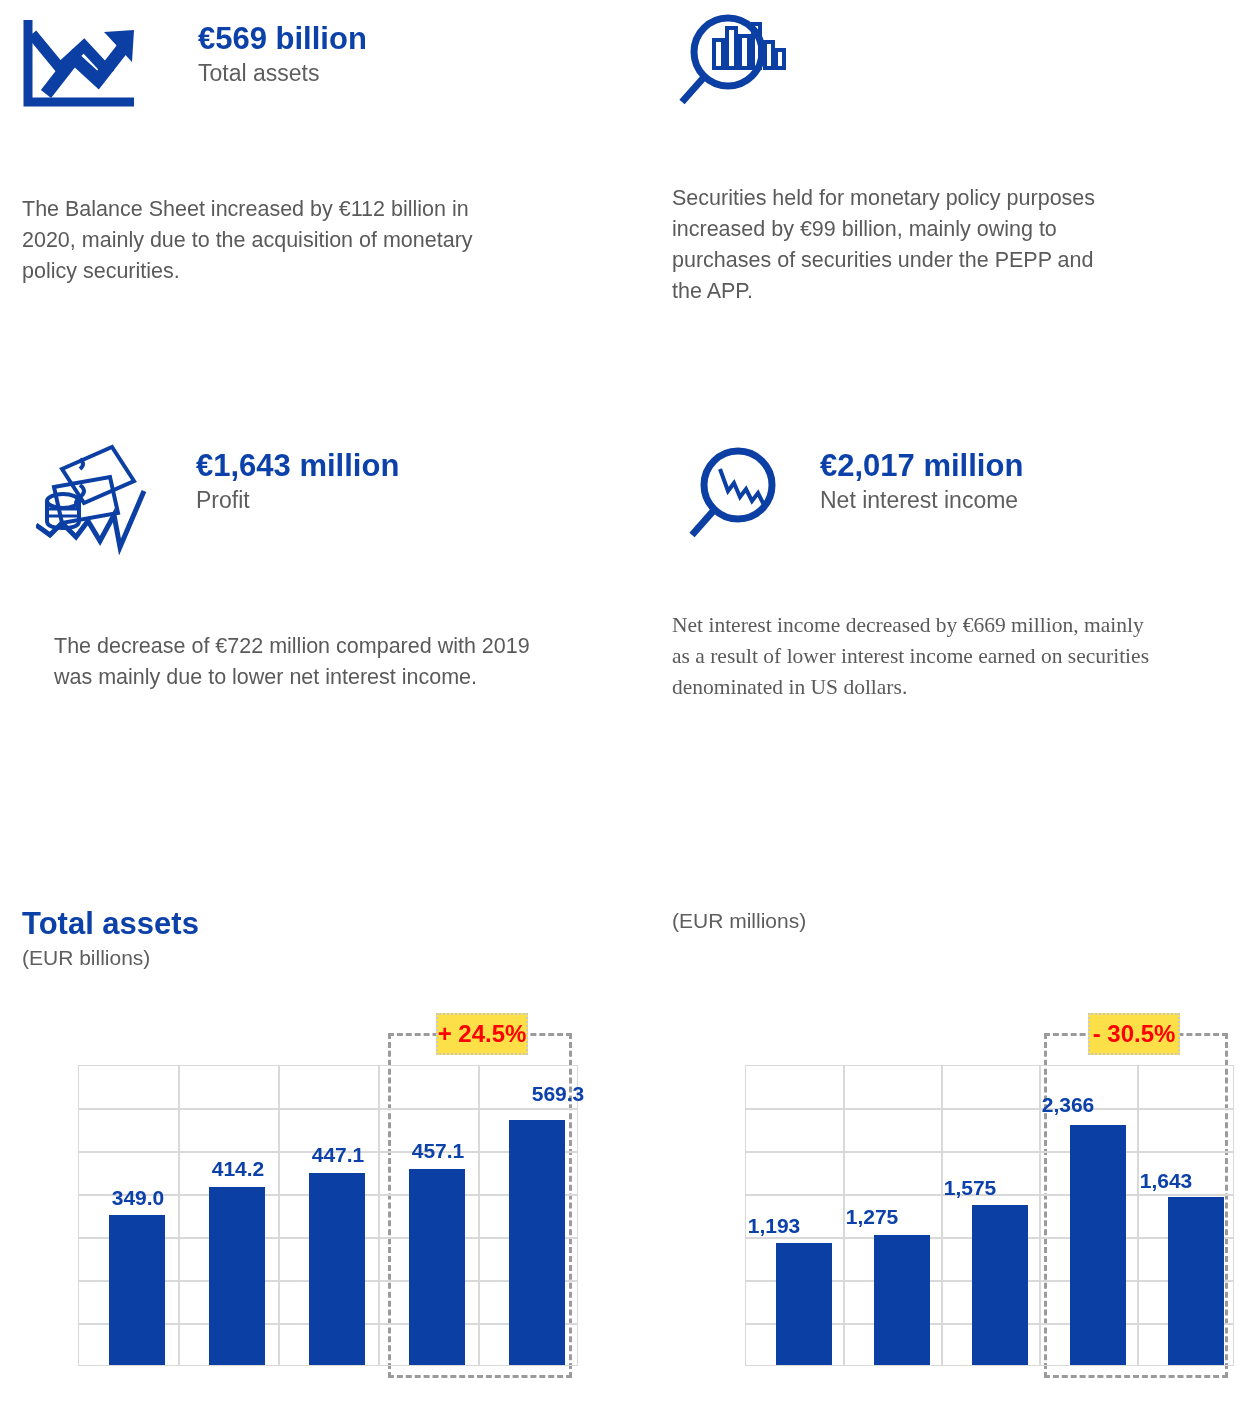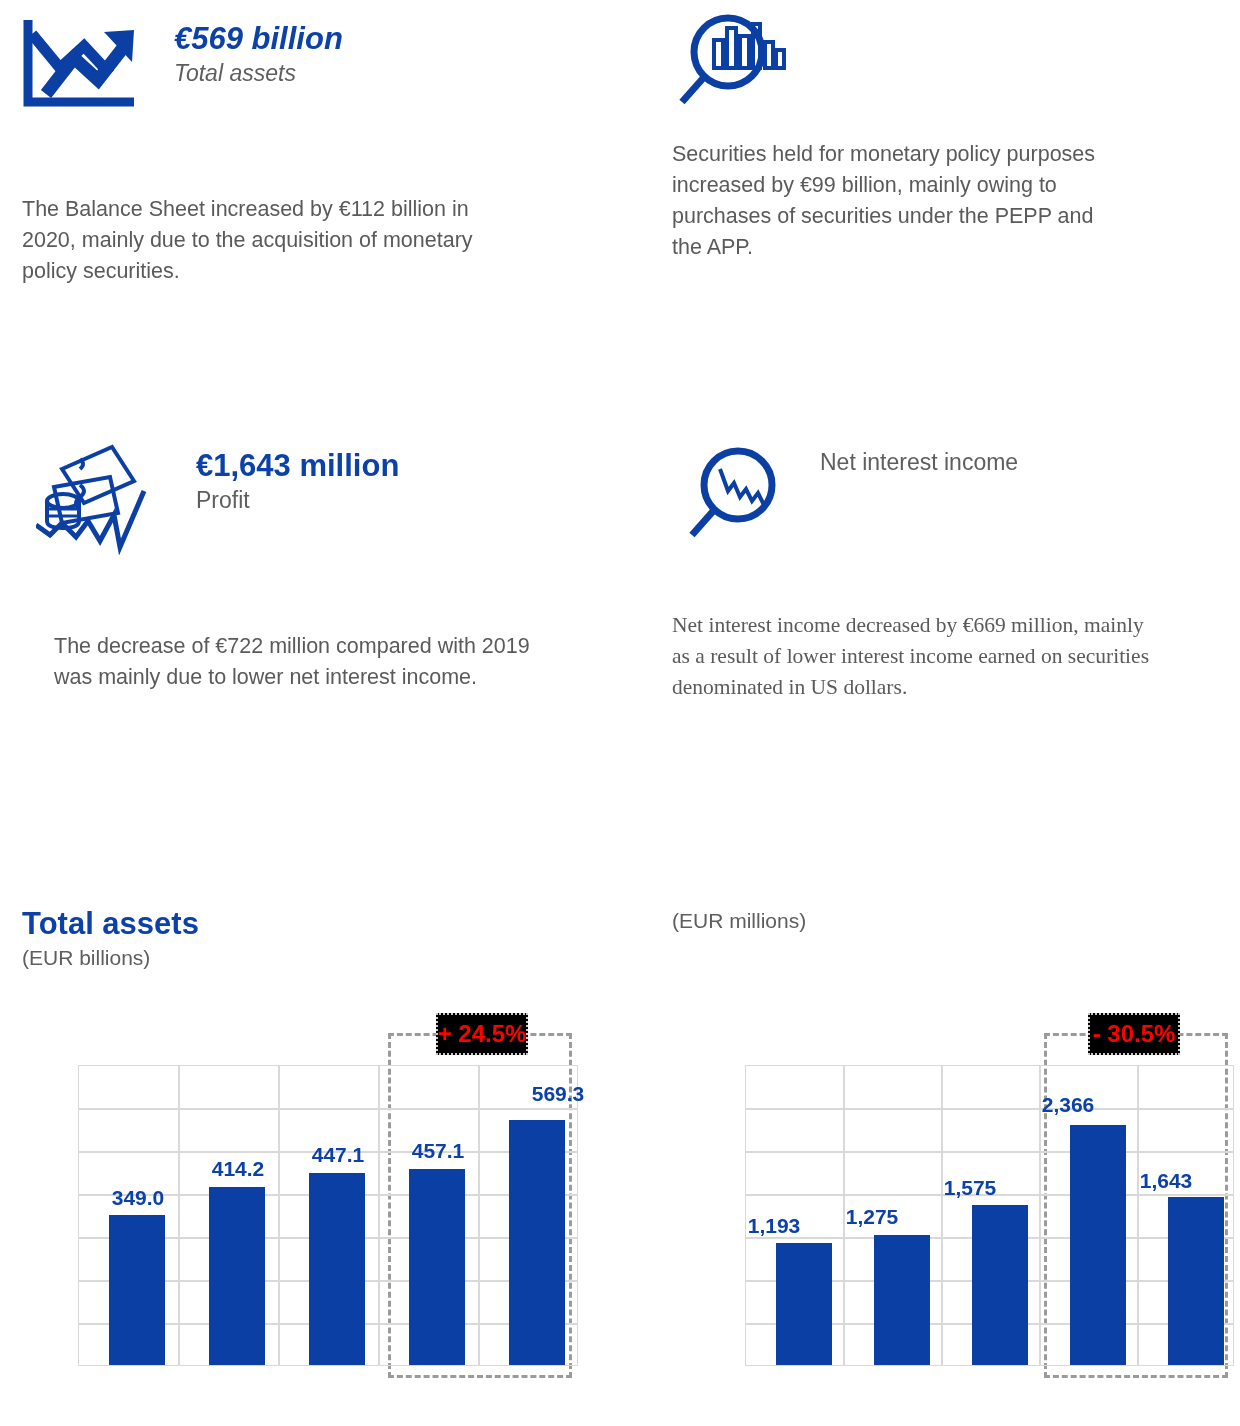--- a/index.html
+++ b/index.html
@@ -90,21 +90,21 @@
     position: absolute;
     border-left: 3px dashed #9b9b9b;
     border-right: 3px dashed #9b9b9b;
     border-top: 3px dashed #9b9b9b;
     border-bottom: 3px dashed #9b9b9b;
     background: transparent;
     pointer-events: none;
   }
   .delta-badge {
     position: absolute;
-    background: #000000;
+    background: #fde047;
     border: 2px dotted #c9c9c9;
     color: #ff0000;
     font-weight: 700;
     font-size: 24px;
     line-height: 1;
     display: flex;
     align-items: center;
     justify-content: center;
     white-space: nowrap;
   }
@@ -117,21 +117,21 @@
   <div class="stat" style="left:22px; top:16px; width:600px;">
     <div class="stat-head">
       <div class="stat-icon" style="width:128px; height:92px;">
         <svg width="128" height="92" viewBox="0 0 128 92">
           <path d="M6 4 L6 86 L112 86" fill="none" stroke="#0c3fa4" stroke-width="9"></path>
           <path d="M10 18 L38 52 L62 30 L88 58" fill="none" stroke="#0c3fa4" stroke-width="11"></path>
           <path d="M24 78 L52 42 L76 64 L104 28" fill="none" stroke="#0c3fa4" stroke-width="13"></path>
           <polygon points="82,16 112,14 110,46" fill="#0c3fa4"></polygon>
         </svg>
       </div>
-      <div class="stat-texts" style="margin-left:24px;font-style:italic;">
+      <div class="stat-texts" style="margin-left:48px;">
         <div class="stat-value">€569 billion</div>
         <div class="stat-label">Total assets</div>
       </div>
     </div>
     <div class="stat-body" style="margin-top:86px; width:500px;">The Balance Sheet increased by €112 billion in 2020, mainly due to the acquisition of monetary policy securities.</div>
   </div>
 
   <div class="stat" style="left:672px; top:10px; width:560px;">
     <div class="stat-head">
       <div class="stat-icon" style="width:120px; height:105px; margin-left:0;">
@@ -140,21 +140,21 @@
           <line x1="33" y1="66" x2="10" y2="92" stroke="#0c3fa4" stroke-width="7"></line>
           <rect x="42" y="30" width="9" height="28" fill="none" stroke="#0c3fa4" stroke-width="4"></rect>
           <rect x="55" y="18" width="9" height="40" fill="none" stroke="#0c3fa4" stroke-width="4"></rect>
           <rect x="68" y="26" width="9" height="32" fill="none" stroke="#0c3fa4" stroke-width="4"></rect>
           <rect x="81" y="14" width="7" height="44" fill="none" stroke="#0c3fa4" stroke-width="4"></rect>
           <rect x="93" y="32" width="8" height="26" fill="none" stroke="#0c3fa4" stroke-width="4"></rect>
           <rect x="104" y="40" width="8" height="18" fill="none" stroke="#0c3fa4" stroke-width="4"></rect>
         </svg>
       </div>
     </div>
-    <div class="stat-body" style="margin-top:24px; width:450px;">Securities held for monetary policy purposes increased by €99 billion, mainly owing to purchases of securities under the PEPP and the APP.</div>
+    <div class="stat-body" style="margin-top:68px; width:450px;">Securities held for monetary policy purposes increased by €99 billion, mainly owing to purchases of securities under the PEPP and the APP.</div>
   </div>
 
   <div class="stat" style="left:22px; top:443px; width:600px;">
     <div class="stat-head">
       <div class="stat-icon" style="width:130px; height:112px; margin-left:14px;">
         <svg width="130" height="112" viewBox="0 0 130 112">
           <polygon points="26,26 76,4 98,38 48,60" fill="none" stroke="#0c3fa4" stroke-width="4"></polygon>
           <polygon points="18,44 74,34 82,70 26,80" fill="none" stroke="#0c3fa4" stroke-width="4"></polygon>
           <path d="M44,42 q8,6 0,12 q-8,6 0,12" fill="none" stroke="#0c3fa4" stroke-width="4"></path>
           <path d="M44,16 q6,5 0,10" fill="none" stroke="#0c3fa4" stroke-width="4"></path>
@@ -176,20 +176,21 @@
   <div class="stat" style="left:672px; top:443px; width:580px;">
     <div class="stat-head">
       <div class="stat-icon" style="width:112px; height:105px; margin-left:8px;">
         <svg width="112" height="105" viewBox="0 0 112 105">
           <circle cx="58" cy="42" r="34" fill="none" stroke="#0c3fa4" stroke-width="7"></circle>
           <line x1="35" y1="66" x2="12" y2="92" stroke="#0c3fa4" stroke-width="7"></line>
           <path d="M40,26 L48,48 L54,40 L60,54 L66,46 L72,58 L78,50 L84,62" fill="none" stroke="#0c3fa4" stroke-width="4"></path>
         </svg>
       </div>
       <div class="stat-texts" style="margin-left:28px;">
+        <div class="stat-value">€2,017 million</div>
         <div class="stat-label">Net interest income</div>
       </div>
     </div>
     <div class="stat-body" style="margin-top:62px; width:490px;font-family:Liberation Serif, serif;">Net interest income decreased by €669 million, mainly as a result of lower interest income earned on securities denominated in US dollars.</div>
   </div>
 
   <div class="chart-block" style="left:22px; top:905px; width:600px;">
     <div class="chart-title">Total assets</div>
     <div class="chart-sub">(EUR billions)</div>
   </div>

